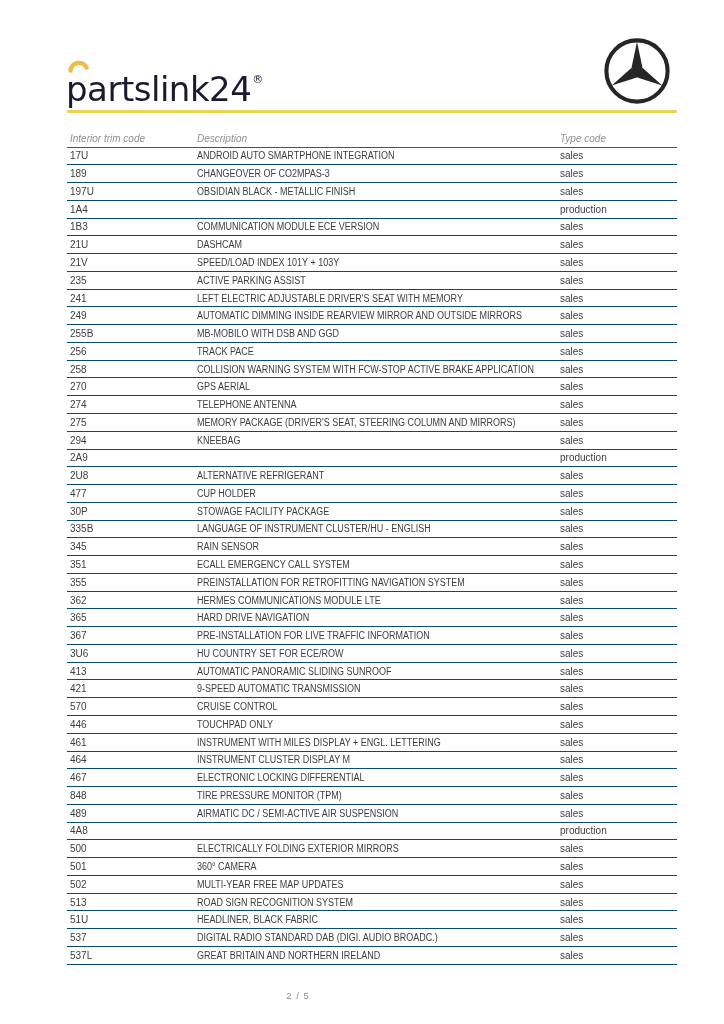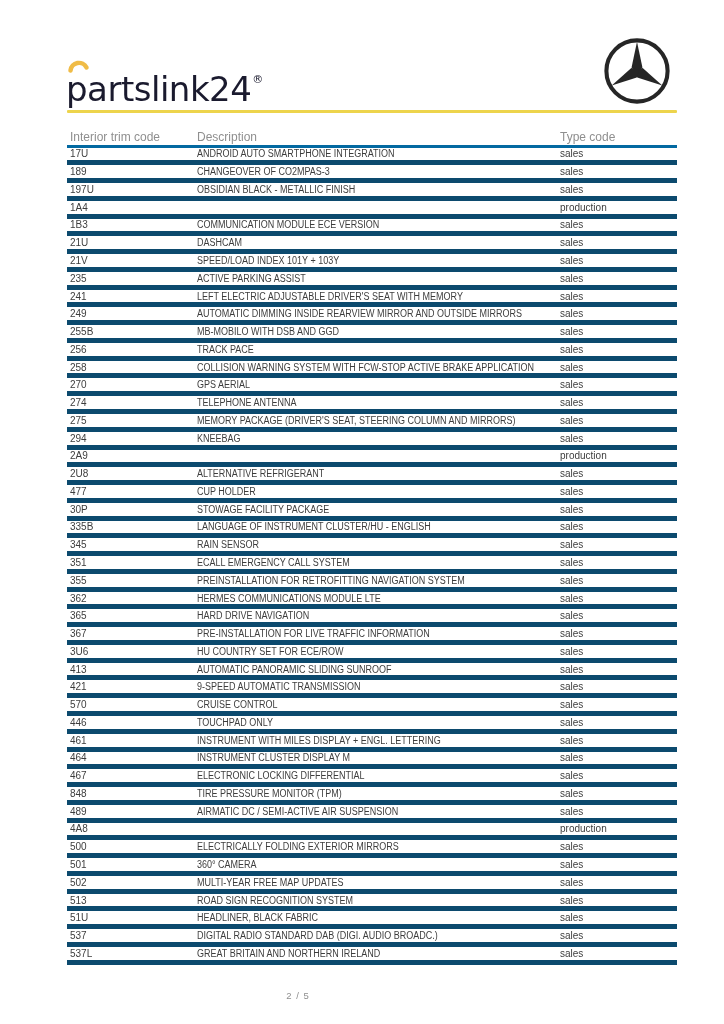--- a/index.html
+++ b/index.html
@@ -26,25 +26,25 @@
     border-radius:1px;
   }
 
   
   .table{ position:absolute; left:67px; top:130px; width:610px; }
   .thead, .tr{
     display:grid; grid-template-columns:130px 363px 117px;
     align-items:center;
   }
   .thead{
-    height:17.5px; border-bottom:3px solid #0369a1;
-    color:#8f8f8f; font-size:12px;
+    height:17.5px; border-bottom:1px solid #0369a1;
+    color:#8f8f8f; font-size:10px;font-style:italic;
   }
   .tr{
-    height:17.78px; border-bottom:5px solid #0c4a6e;
+    height:17.78px; border-bottom:1px solid #0c4a6e;
     color:#3d3d3d; font-size:10px;
   }
   .td, .th{ white-space:nowrap; }
   .td.code, .th.code{ padding-left:3px; }
   .td.desc{ transform:scaleX(0.9); transform-origin:0 50%; }
   .td.type, .th.type{ }
 
   
   .footer{
     position:absolute; left:0; top:990px; width:596px;

